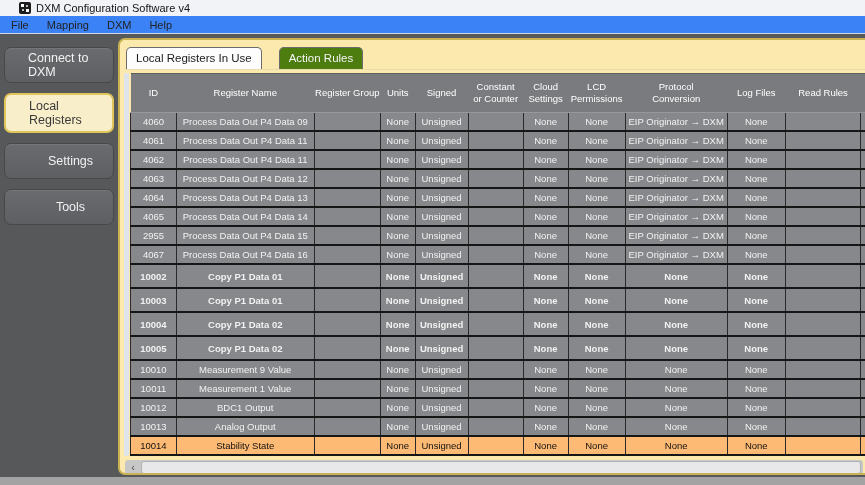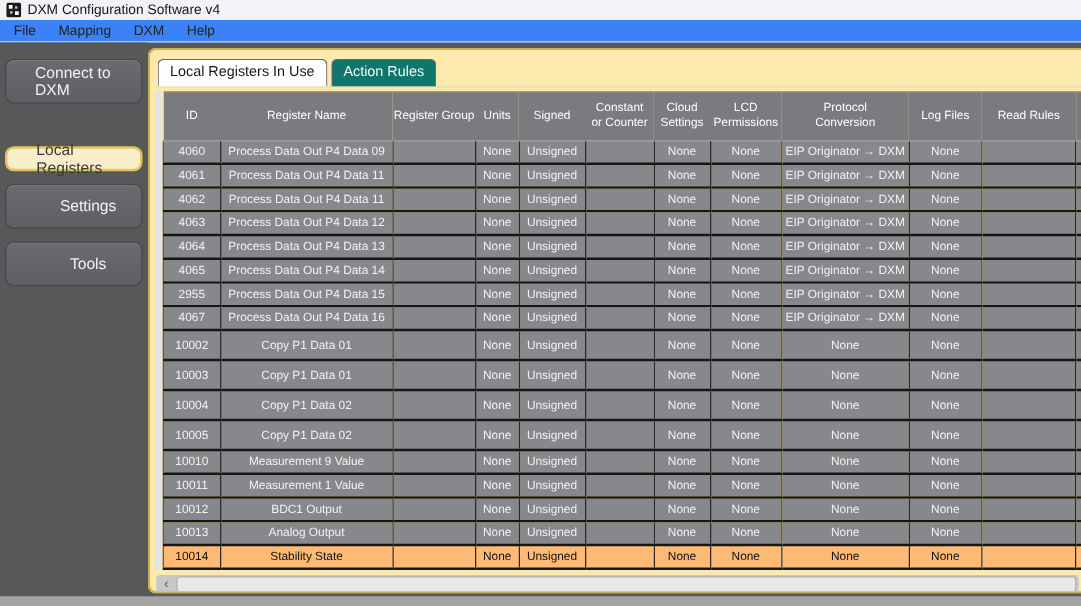--- a/index.html
+++ b/index.html
@@ -1,57 +1,57 @@
 <!DOCTYPE html>
 <html><head>
 <meta charset="utf-8">
 <style>
   html,body{margin:0;padding:0;}
   body{width:865px;height:485px;overflow:hidden;font-family:"Liberation Sans",sans-serif;}
   .window{width:865px;height:485px;display:flex;flex-direction:column;background:#57585a;overflow:hidden;}
 
   
-  .titlebar{height:16px;background:#f2f3f6;display:flex;align-items:center;gap:5px;padding:0 5px;flex:none;}
+  .titlebar{height:16px;background:#f2f3f6;display:flex;align-items:center;gap:5px;padding:0 19px;flex:none;}
   .app-icon{width:12px;height:12px;flex:none;display:block;}
   .title{font-size:11px;color:#151515;white-space:nowrap;}
   .menubar{height:17px;background:#3b82f6;border-bottom:1px solid #d6d8df;display:flex;align-items:center;padding-left:3px;flex:none;}
   .menu-item{font-size:11px;color:#222;padding:0 10px 0 8px;cursor:default;}
 
   
   .content{flex:1;display:flex;min-height:0;}
   .sidebar{width:118px;flex:none;background:#57585a;padding-top:13px;display:flex;flex-direction:column;gap:10px;align-items:center;}
   .side-btn{width:110px;height:36px;background:linear-gradient(#6a6b6e,#5e5f62);border:1px solid #47484a;
     border-radius:7px;color:#f2f2f2;font-size:12.5px;display:flex;align-items:center;justify-content:center;
     box-shadow:inset 0 1px 0 rgba(255,255,255,.08);box-sizing:border-box;cursor:default;padding-left:23px;}
-  .side-btn.active{background:#f8efca;border:2px solid #e2c55a;color:#3a3a3a;height:20px;margin-top:24px;}
+  .side-btn.active{background:#f8efca;border:2px solid #e2c55a;color:#3a3a3a;height:40px;}
 
   .main{flex:1;min-width:0;padding:4px 0 2px 0;box-sizing:border-box;}
   .panel{height:100%;background:#fce9ae;border:2px solid #c9b254;border-radius:7px 0 0 7px;border-right:none;
     box-sizing:border-box;padding:3px 0 0 4px;display:flex;flex-direction:column;overflow:hidden;}
 
   
-  .tabs{display:flex;gap:3px;padding-left:2px;height:26px;flex:none;align-items:flex-end;border-bottom:1px solid #e6dcae;}
+  .tabs{display:flex;gap:17px;padding-left:2px;height:26px;flex:none;align-items:flex-end;border-bottom:1px solid #e6dcae;}
   .tab{font-size:11.5px;padding:4px 9px 5px;border:1px solid #6b6b6b;border-bottom:none;border-radius:5px 5px 0 0;cursor:default;white-space:nowrap;}
   .tab.active{background:#fdfdfd;color:#1a1a1a;}
-  .tab.inactive{background:#0f766e;color:#f5f5f5;}
+  .tab.inactive{background:#4d7c0f;color:#f5f5f5;}
 
   
   .table-zone{display:flex;margin-top:3px;flex:none;min-width:0;}
   .vstrip{width:5px;background:#dfe4eb;border-radius:2px;margin-right:1px;flex:none;}
   .table-clip{overflow:hidden;flex:1;min-width:0;}
   table{border-collapse:collapse;table-layout:fixed;width:813px;}
   col.col-id{width:45px}col.col-name{width:135px}col.col-group{width:65px}col.col-units{width:34px}
   col.col-signed{width:52px}col.col-constant{width:54px}col.col-cloud{width:44px}col.col-lcd{width:56px}
   col.col-protocol{width:100px}col.col-log{width:57px}col.col-read{width:74px}col.col-write{width:80px}
   th{background:#7a7b7e;color:#ffffff;font-size:9.5px;font-weight:normal;white-space:pre;text-align:center;
      height:38px;padding:0 1px;border:none;border-top:1px solid #5e5e60;border-bottom:1px solid #97989b;line-height:1.25;}
   td{background:#87888b;color:#f2f2f2;font-size:9.5px;text-align:center;border:1px solid #2a2a2a;
      border-bottom:2px solid #161616;padding:0 1px;overflow:hidden;white-space:nowrap;}
   tr.r-normal td{height:17px;}
-  tr.r-tall td{height:22px;}
+  tr.r-tall td{height:22px;font-weight:bold;}
   tr.selected td{background:#fdba74;color:#111;}
 
   
   .hscroll{height:15px;margin:4px 2px 0 1px;background:#c7c7c7;border-radius:3px;display:flex;align-items:center;flex:none;}
   .hs-arrow{width:16px;text-align:center;color:#555;font-size:11px;line-height:15px;flex:none;cursor:default;}
   .hs-thumb{flex:1;height:13px;background:#e8e8ea;border:1px solid #b2b2b4;border-radius:3px;margin-right:2px;box-sizing:border-box;}
 
   .bottomstrip{height:8px;background:#a3a3a3;flex:none;}
 </style>
 </head>

